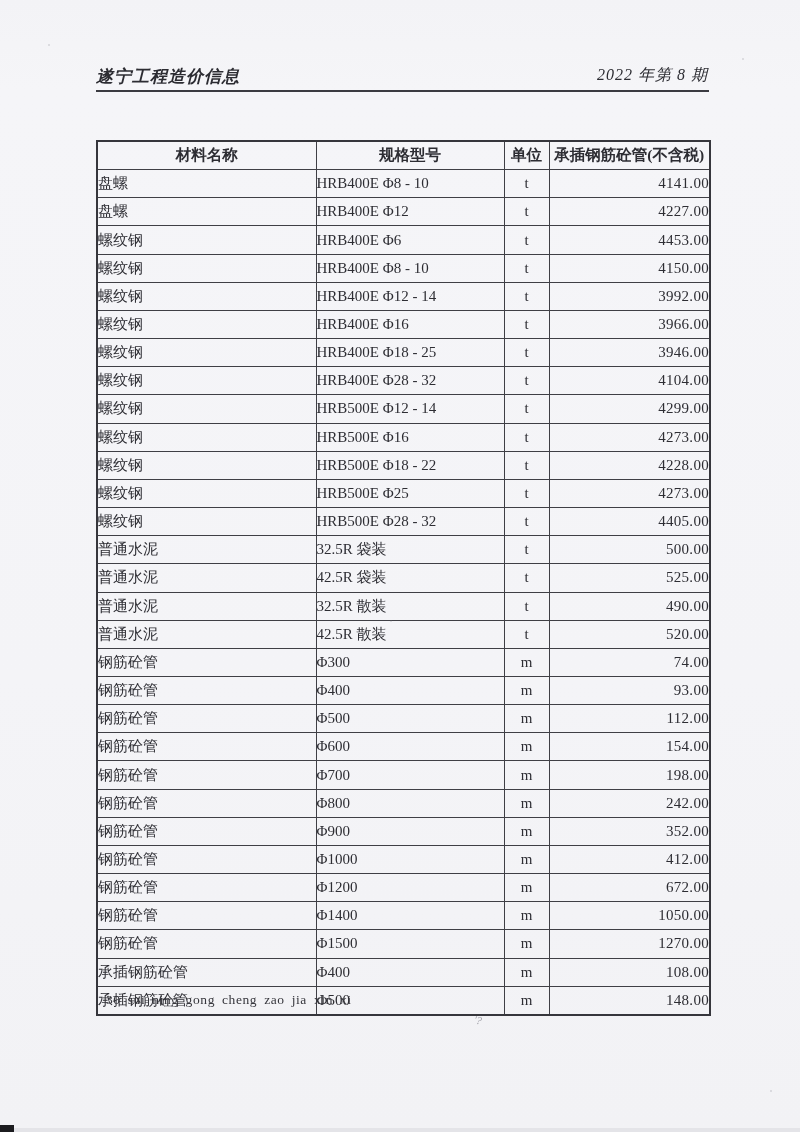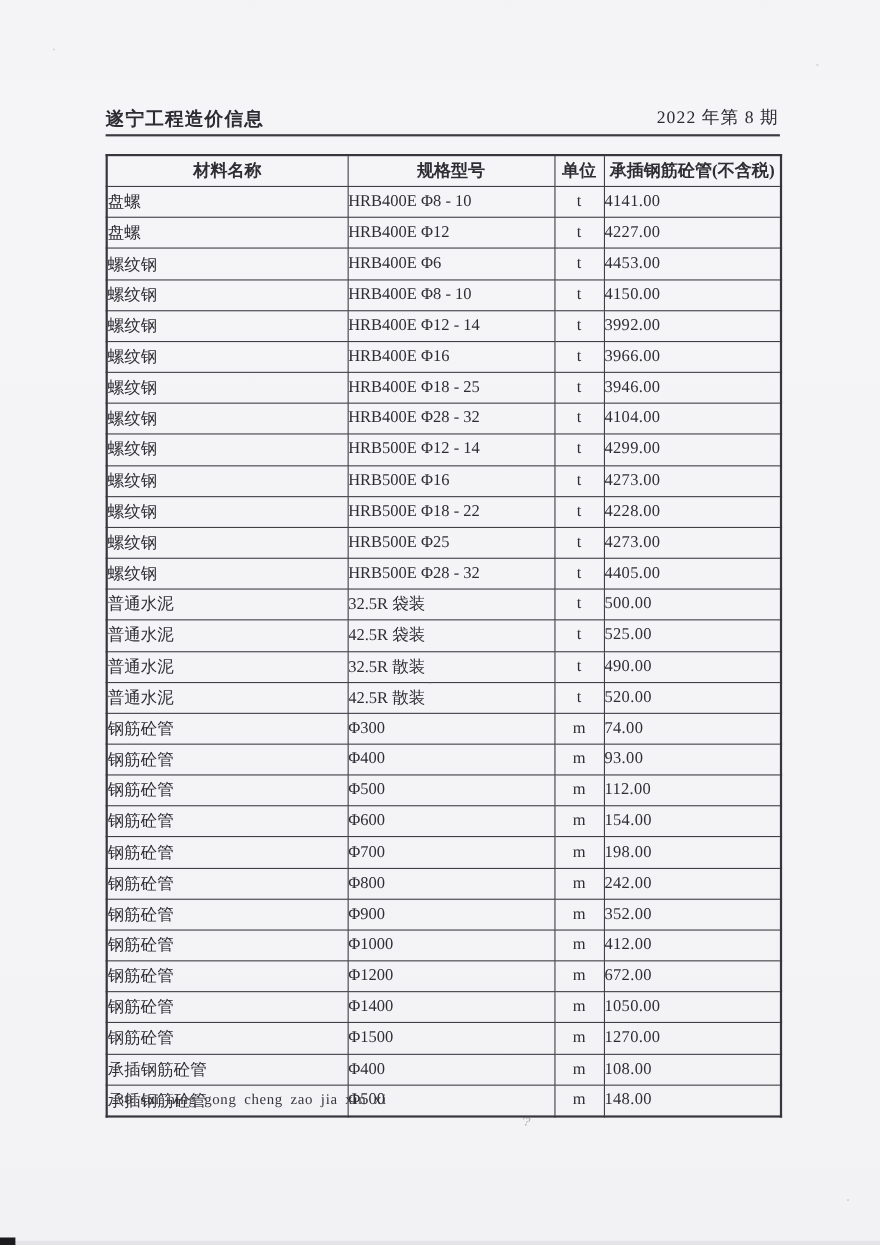--- a/index.html
+++ b/index.html
@@ -12,22 +12,23 @@
   }
   .page {
     position: absolute; inset: 0;
     background:
       linear-gradient(180deg, #f3f3f6 0%, #f5f5f8 8%, #f4f4f7 60%, #f2f2f5 100%);
   }
   
   .speck { position: absolute; width: 2px; height: 2px; background: rgba(120,120,130,.25); border-radius: 50%; }
 
   .doc-header {
-    position: absolute; top: 96px; left: 96px; width: 613px; height: 26px;
+    position: absolute; top: 64px; left: 96px; width: 613px; height: 26px;
     border-bottom: 2px solid #3b3b41;
+    font-style: italic;
   }
   .doc-title {
     position: absolute; left: 0; top: 1px;
     font-size: 17px; font-weight: bold; color: #2c2c32;
     letter-spacing: 1px;
   }
   .doc-issue {
     position: absolute; right: 1px; top: 1px;
     font-size: 16px; color: #2c2c32; letter-spacing: 1px;
   }
@@ -45,21 +46,21 @@
     font-size: 15px;
     font-weight: normal;
     vertical-align: middle;
     overflow: hidden; white-space: nowrap;
   }
   table.price-table { border: 2px solid #36363c; }
   table.price-table thead th { text-align: center; font-size: 15.5px; font-weight: bold; }
   td.c1 { text-align: left; padding-left: 13px; }
   td.c2 { text-align: left; padding-left: 10px; font-family: Liberation Serif, serif; }
   td.c3 { text-align: center; }
-  td.c4 { text-align: left; letter-spacing: .3px; }
+  td.c4 { text-align: right; letter-spacing: .3px; }
 
   .doc-footer {
     position: absolute; top: 992px; left: 106px;
     font-size: 13.5px; color: #36363c;
     letter-spacing: .6px; word-spacing: 3px;
   }
   .stray-mark {
     position: absolute; top: 1014px; left: 474px;
     font-size: 11px; color: rgba(90,90,100,.55);
     transform: rotate(12deg); font-style: italic;

